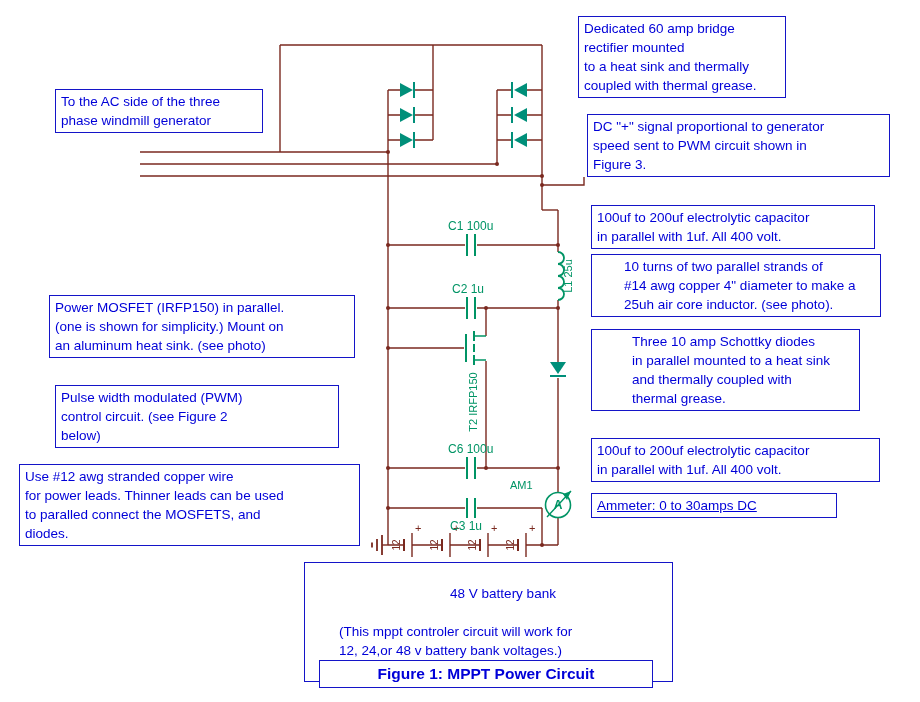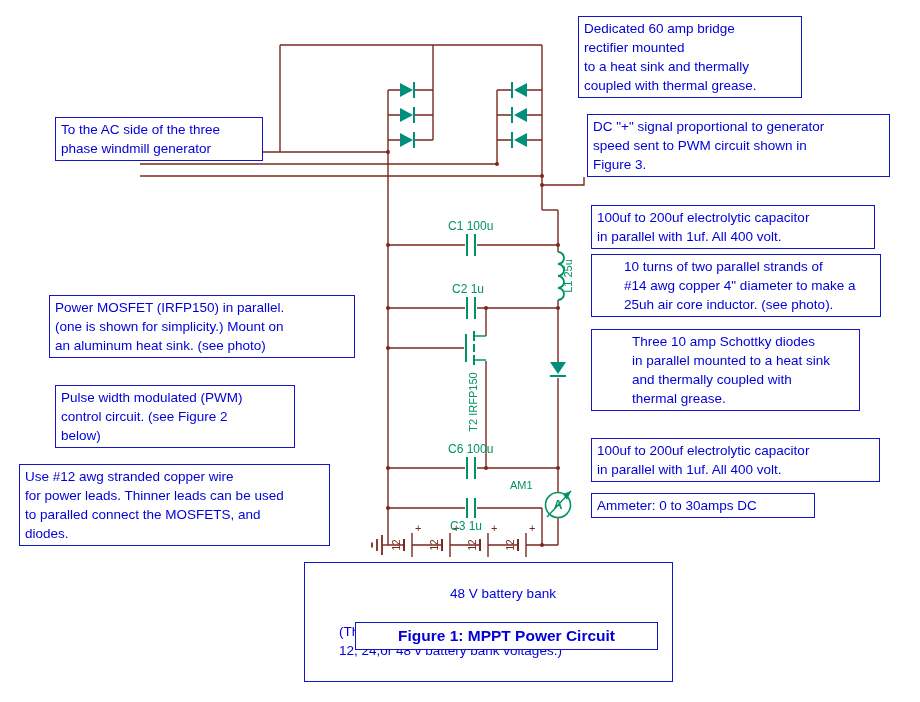--- a/index.html
+++ b/index.html
@@ -184,26 +184,26 @@
 
     <text x="448" y="230" font-size="12" fill="#009465">C1 100u</text>
     <text x="452" y="293" font-size="12" fill="#009465">C2 1u</text>
     <text x="448" y="453" font-size="12" fill="#009465">C6 100u</text>
     <text x="450" y="530" font-size="12" fill="#009465">C3 1u</text>
     <text x="572" y="276" font-size="11" fill="#009465" text-anchor="middle" transform="rotate(-90 572 276)">L1 25u</text>
     <text x="477" y="402" font-size="11" fill="#009465" text-anchor="middle" transform="rotate(-90 477 402)">T2 IRFP150</text>
     <text x="510" y="489" font-size="11" fill="#009465">AM1</text>
   </svg>
 
-  <div class="note" style="left:578px; top:16px; width:224px;">Dedicated 60 amp bridge
+  <div class="note" style="left:578px; top:16px; width:208px;">Dedicated 60 amp bridge
 rectifier mounted
 to a heat sink and thermally
 coupled with thermal grease.</div>
 
-  <div class="note" style="left:55px; top:89px; width:208px;margin-top:28px;">To the AC side of the three
+  <div class="note" style="left:55px; top:89px; width:208px;">To the AC side of the three
 phase windmill generator</div>
 
   <div class="note" style="left:587px; top:114px; width:303px;">DC "+" signal proportional to generator
 speed sent to PWM circuit shown in
 Figure 3.</div>
 
   <div class="note" style="left:591px; top:205px; width:284px;">100uf to 200uf electrolytic capacitor
 in parallel with 1uf. All 400 volt.</div>
 
   <div class="note" style="left:591px; top:254px; width:290px;padding-left:32px;">10 turns of two parallel strands of
@@ -212,35 +212,35 @@
 
   <div class="note" style="left:49px; top:295px; width:306px;">Power MOSFET (IRFP150) in parallel.
 (one is shown for simplicity.) Mount on
 an aluminum heat sink. (see photo)</div>
 
   <div class="note" style="left:591px; top:329px; width:269px;padding-left:40px;">Three 10 amp Schottky diodes
 in parallel mounted to a heat sink
 and thermally coupled with
 thermal grease.</div>
 
-  <div class="note" style="left:55px; top:385px; width:240px;">Pulse width modulated (PWM)
+  <div class="note" style="left:55px; top:385px; width:284px;">Pulse width modulated (PWM)
 control circuit. (see Figure 2
 below)</div>
 
   <div class="note" style="left:591px; top:438px; width:289px;">100uf to 200uf electrolytic capacitor
 in parallel with 1uf. All 400 volt.</div>
 
-  <div class="note" style="left:19px; top:464px; width:311px;">Use #12 awg stranded copper wire
+  <div class="note" style="left:19px; top:464px; width:341px;">Use #12 awg stranded copper wire
 for power leads. Thinner leads can be used
 to paralled connect the MOSFETS, and
 diodes.</div>
 
-  <div class="note" style="left:591px; top:493px; width:224px;">Ammeter: 0 to 30amps DC</div>
+  <div class="note" style="left:591px; top:493px; width:246px;text-decoration:underline;">Ammeter: 0 to 30amps DC</div>
 
   <div class="note" style="left:304px; top:562px; width:369px;padding-left:34px;">
     <div class="note-title">48 V battery bank</div>
     <div>(This mppt  controler circuit will work for
 12, 24,or 48 v battery bank voltages.)</div>
   </div>
 
-  <div class="caption" style="left:319px; top:622px; width:303px;margin-left:36px;">Figure 1: MPPT Power Circuit</div>
+  <div class="caption" style="left:319px; top:660px; width:334px;">Figure 1: MPPT Power Circuit</div>
 
 </div>
 
 </body></html>

